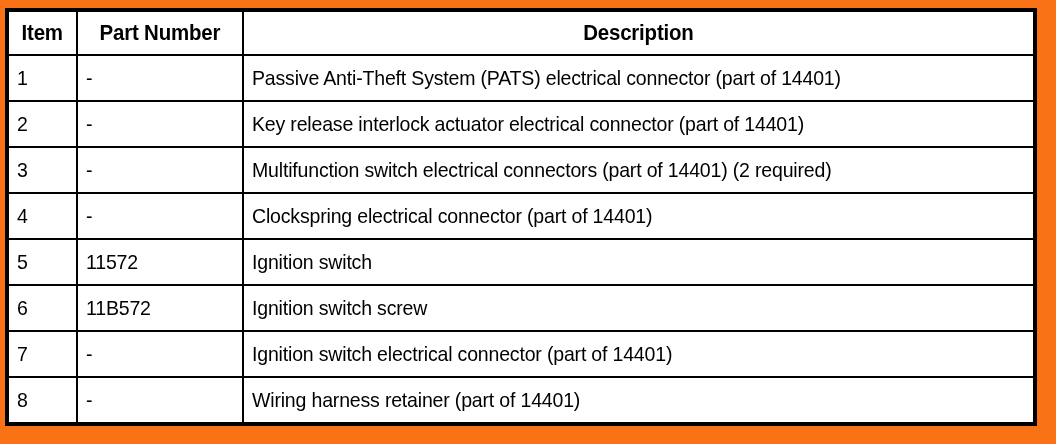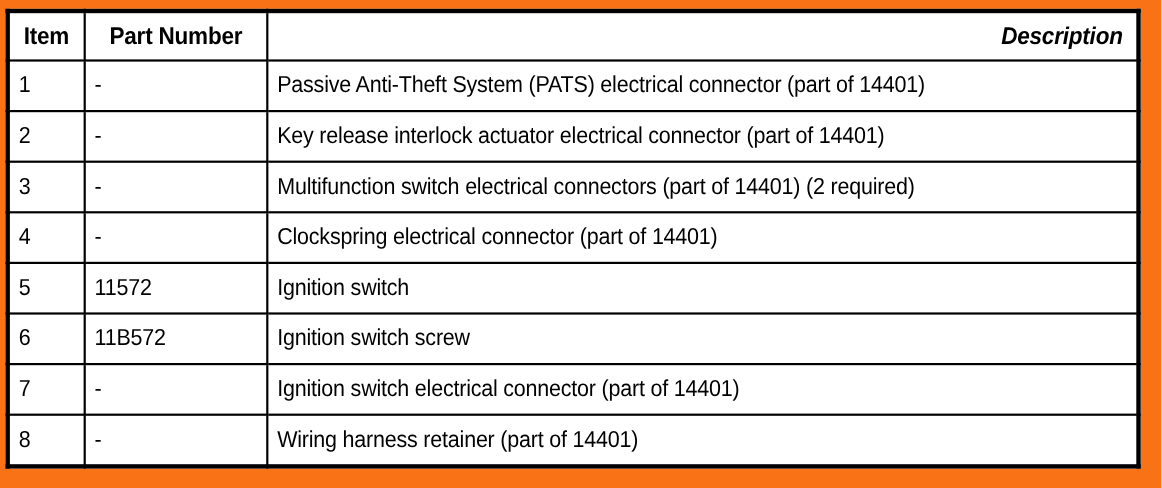--- a/index.html
+++ b/index.html
@@ -55,22 +55,21 @@
   .parts-table thead th {
     font-weight: bold;
     height: 42px;
     font-size: 22px;
   }
 
   .th-item, .th-part {
     text-align: center;
   }
   .th-desc {
-    text-align: right;
-    font-style: italic;
+    text-align: center;
   }
 
   .cell-item,
   .cell-part,
   .cell-desc {
     text-align: left;
     font-weight: normal;
   }
 
   

